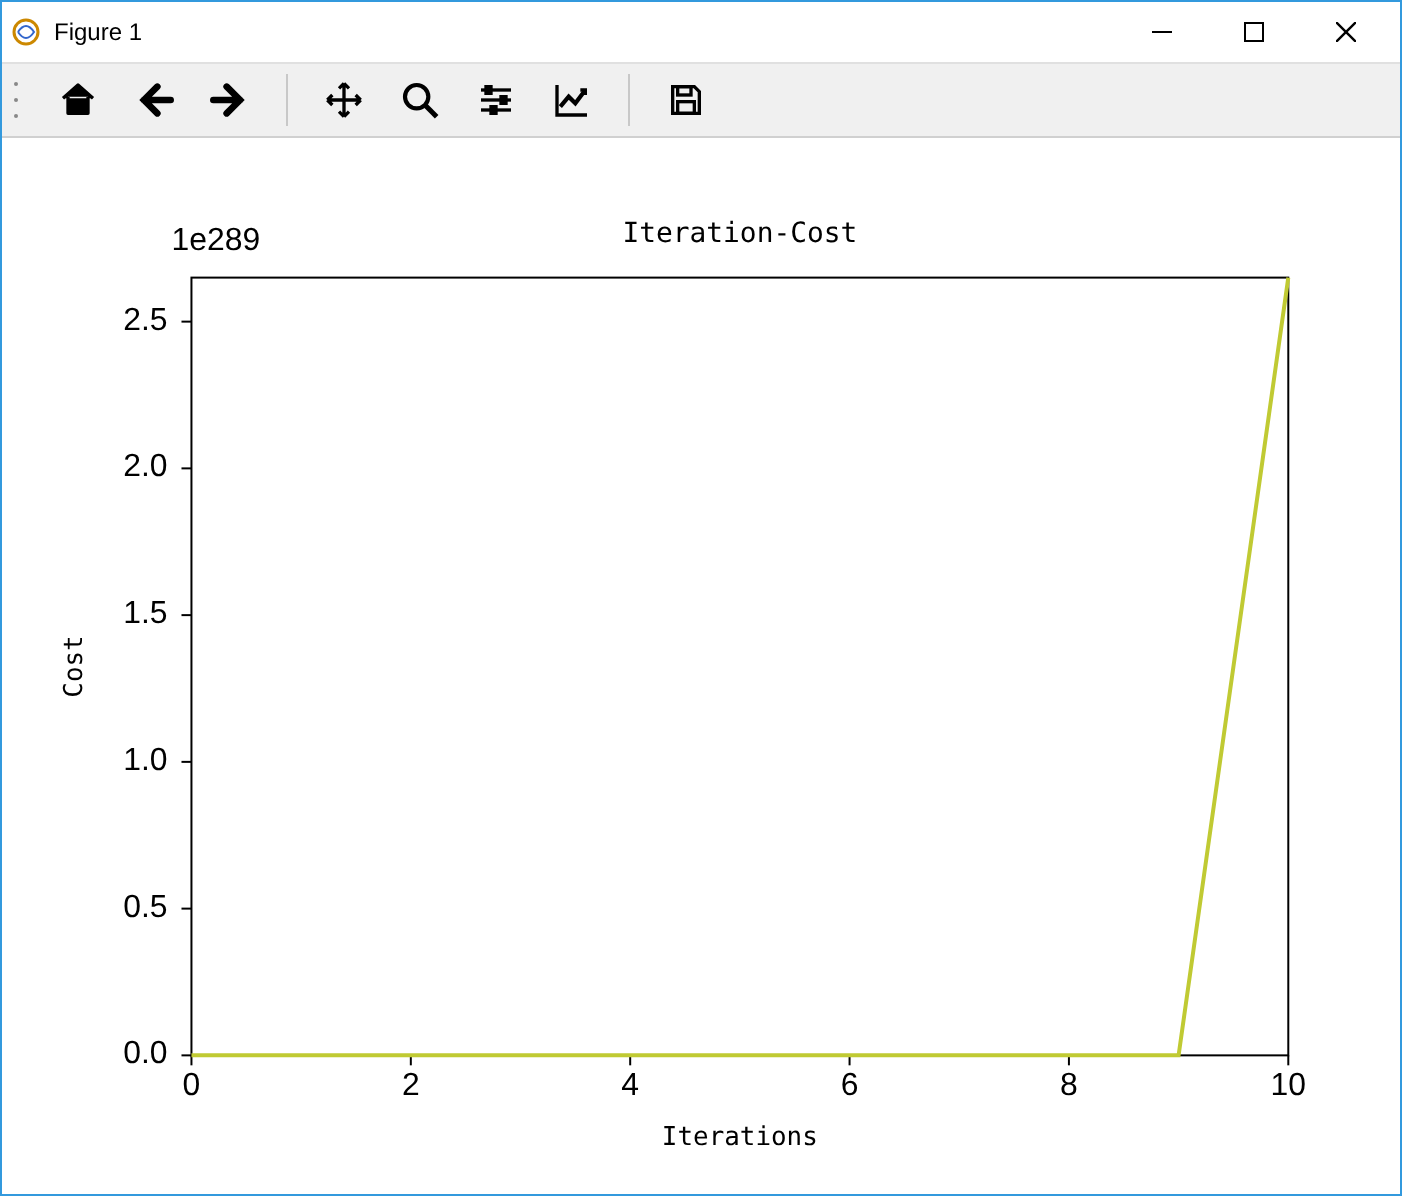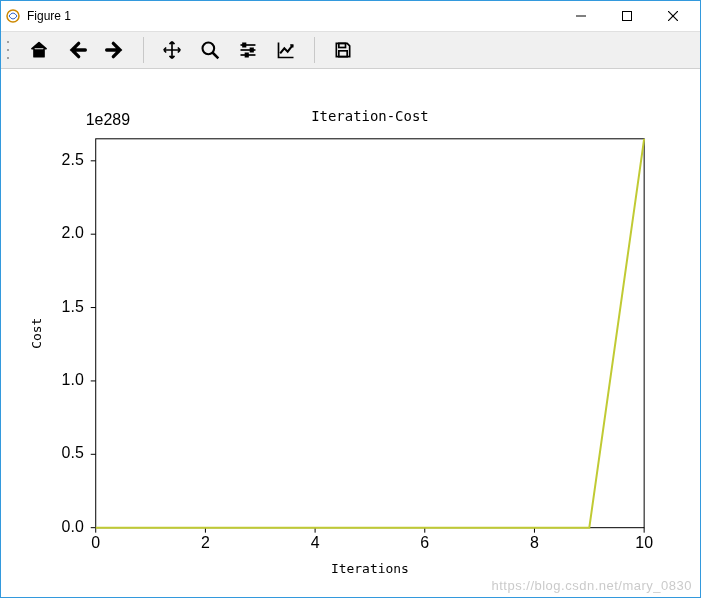--- a/index.html
+++ b/index.html
@@ -199,14 +199,13 @@
       <line x1="95" y1="165.66037735849056" x2="90" y2="165.66037735849056" stroke="#000" stroke-width="1"></line>
       <text x="83" y="169.66037735849056" text-anchor="end" class="axis">2.0</text>
       <line x1="95" y1="92.07547169811318" x2="90" y2="92.07547169811318" stroke="#000" stroke-width="1"></line>
       <text x="83" y="96.07547169811318" text-anchor="end" class="axis">2.5</text>
       <text x="85" y="56" text-anchor="start" class="axis">1e289</text>
       <text x="370" y="505" text-anchor="middle" class="axis-label">Iterations</text>
       <text x="0" y="0" text-anchor="middle" class="axis-label" transform="translate(40,265) rotate(-90)">Cost</text>
       <text x="370" y="52" text-anchor="middle" class="chart-title">Iteration-Cost</text>
       <path d="M95 460 L150 460 L205 460 L260 460 L315 460 L370 460 L425 460 L480 460 L535 460 L590 460 L645 70 " fill="none" stroke="#c0ca33" stroke-width="2"></path>
     </svg>
-  <div class="watermark">https://blog.csdn.net/mary_0830</div>
 </div>
 
 </body></html>

